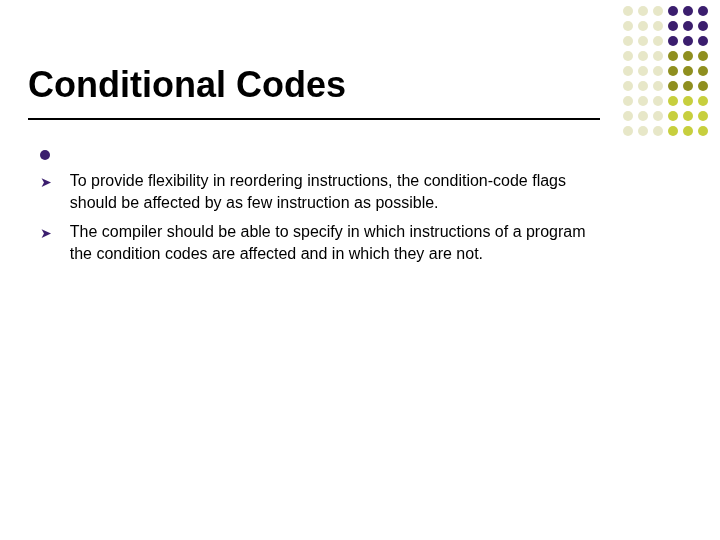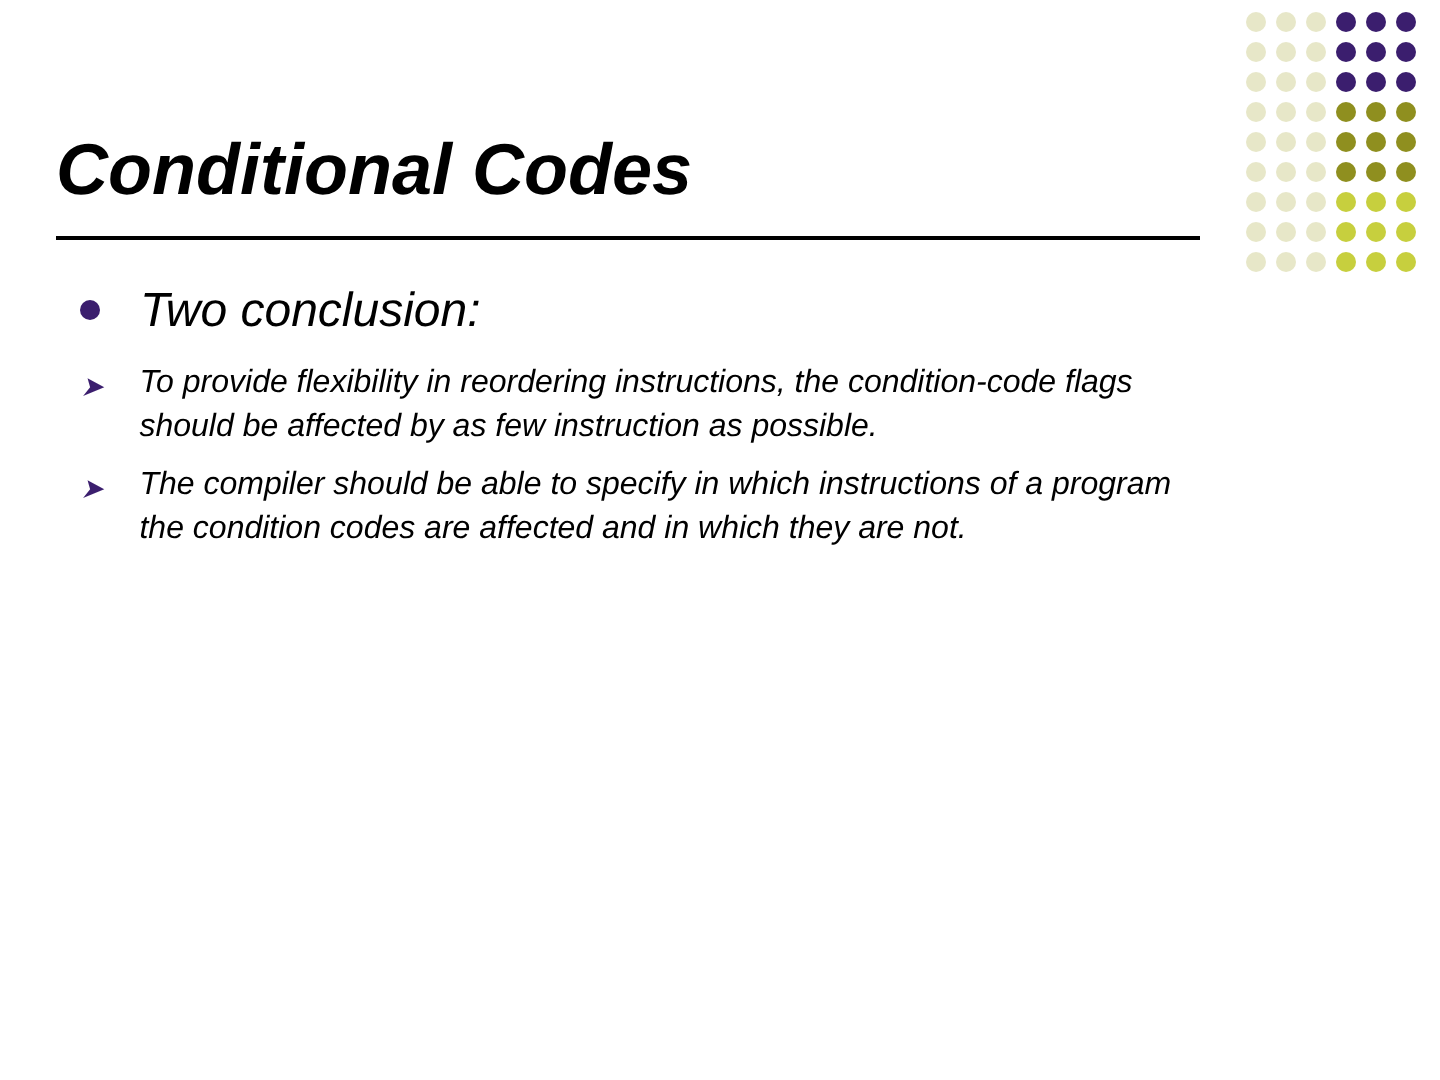--- a/index.html
+++ b/index.html
@@ -11,21 +11,20 @@
     font-family: Arial, Helvetica, sans-serif;
     color: #000;
     position: relative;
     overflow: hidden;
   }
   .slide {
     position: relative;
     width: 720px;
     height: 540px;
     box-sizing: border-box;
-    font-style: italic;
   }
   .title {
     position: absolute;
     left: 28px;
     top: 64px;
     font-size: 36px;
     font-weight: bold;
     color: #000;
   }
   .rule {
@@ -154,21 +153,20 @@
       <span style="background: rgb(199, 207, 62);"></span>
       <span style="background: rgb(199, 207, 62);"></span>
     </div>
 
   <div class="title">Conditional Codes</div>
   <div class="rule"></div>
 
   <div class="body">
     <div class="row">
       <span class="bullet-disc"></span>
-      <span class="lead">Two conclusion:</span>
     </div>
     <div class="sub-row">
       <span class="arrow">➤</span>
       <span class="sub-text">To provide flexibility in reordering instructions, the condition-code flags should be affected by as few instruction as possible.</span>
     </div>
     <div class="sub-row">
       <span class="arrow">➤</span>
       <span class="sub-text">The compiler should be able to specify in which instructions of a program the condition codes are affected and in which they are not.</span>
     </div>
   </div>

